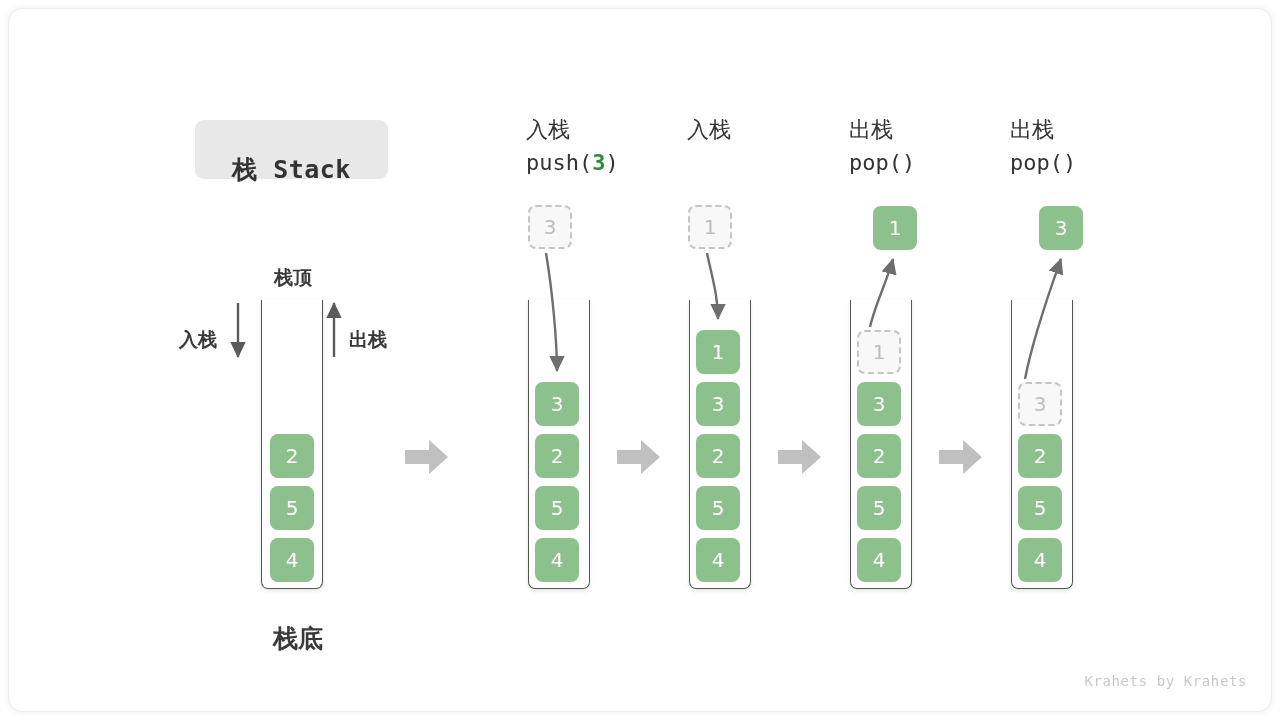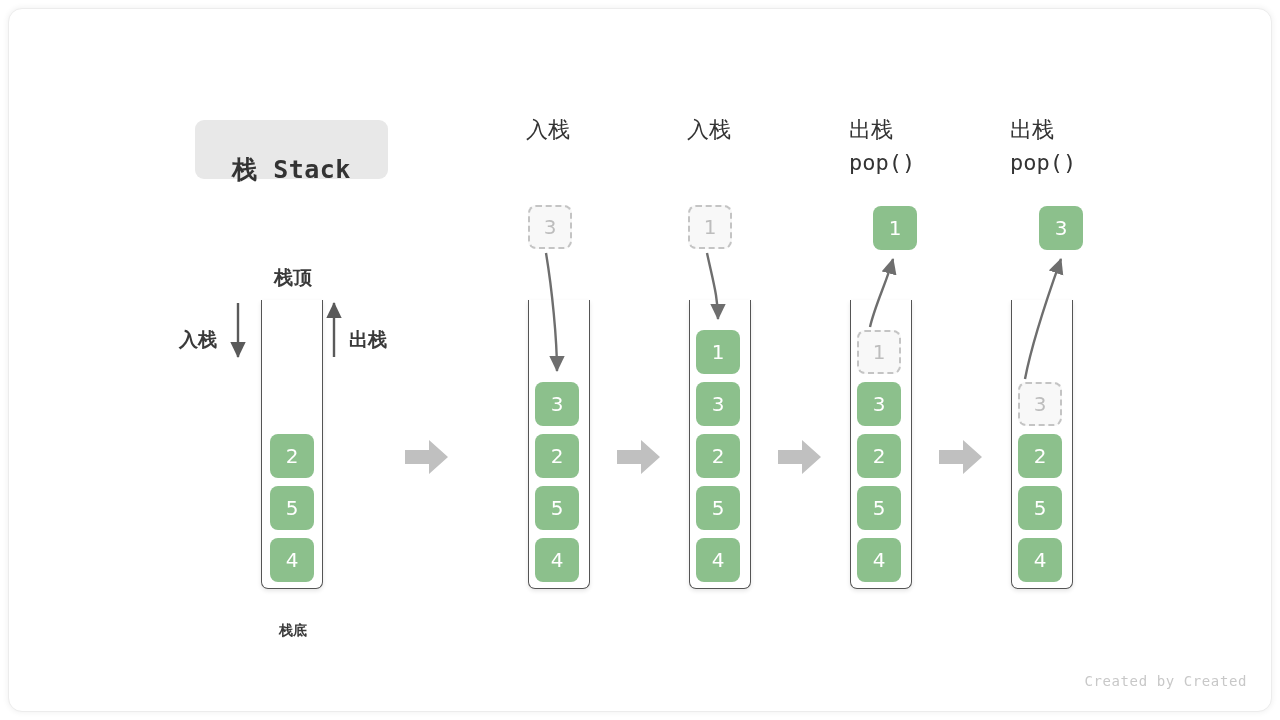--- a/index.html
+++ b/index.html
@@ -63,22 +63,22 @@
     top: 256px;
     width: 60px;
     text-align: center;
     font-size: 19px;
   }
   #label-bottom {
     position: absolute;
     left: 254px;
     top: 613px;
     width: 60px;
-    text-align: center;
-    font-size: 14px;
+    text-align: right;
+    font-size: 25px;
   }
   #label-push-side {
     position: absolute;
     left: 170px;
     top: 318px;
     font-size: 19px;
   }
   #label-pop-side {
     position: absolute;
     left: 340px;
@@ -185,20 +185,21 @@
     <span class="t">栈 Stack</span>
   </div>
 
   <div id="label-top" class="cjk-bold">栈顶</div>
   <div id="label-bottom" class="cjk-bold">栈底</div>
   <div id="label-push-side" class="cjk-bold">入栈</div>
   <div id="label-pop-side" class="cjk-bold">出栈</div>
 
   <div class="col-head" style="left:517px">
     <div class="line1">入栈</div>
+    <div class="line2"><span>push(</span><span class="arg">3</span><span>)</span></div>
   </div>
 
   <div class="col-head" style="left:678px">
     <div class="line1">入栈</div>
   </div>
 
   <div class="col-head" style="left:840px">
     <div class="line1">出栈</div>
     <div class="line2"><span>pop(</span><span class="arg"></span><span>)</span></div>
   </div>
@@ -272,15 +273,15 @@
 
     <path d="M537,244 C543,280 548,330 548,362" fill="none" stroke="#6e6e6e" stroke-width="2.4" marker-end="url(#ah)"></path>
 
     <path d="M698,244 C704,272 709,288 709,310" fill="none" stroke="#6e6e6e" stroke-width="2.4" marker-end="url(#ah)"></path>
 
     <path d="M861,318 C866,296 878,272 884,250" fill="none" stroke="#6e6e6e" stroke-width="2.4" marker-end="url(#ah)"></path>
 
     <path d="M1016,370 C1024,328 1042,278 1052,250" fill="none" stroke="#6e6e6e" stroke-width="2.4" marker-end="url(#ah)"></path>
   </svg>
 
-  <div id="watermark">Created by Created</div>
+  <div id="watermark">Krahets by Krahets</div>
 
 </div>
 
 </body></html>

